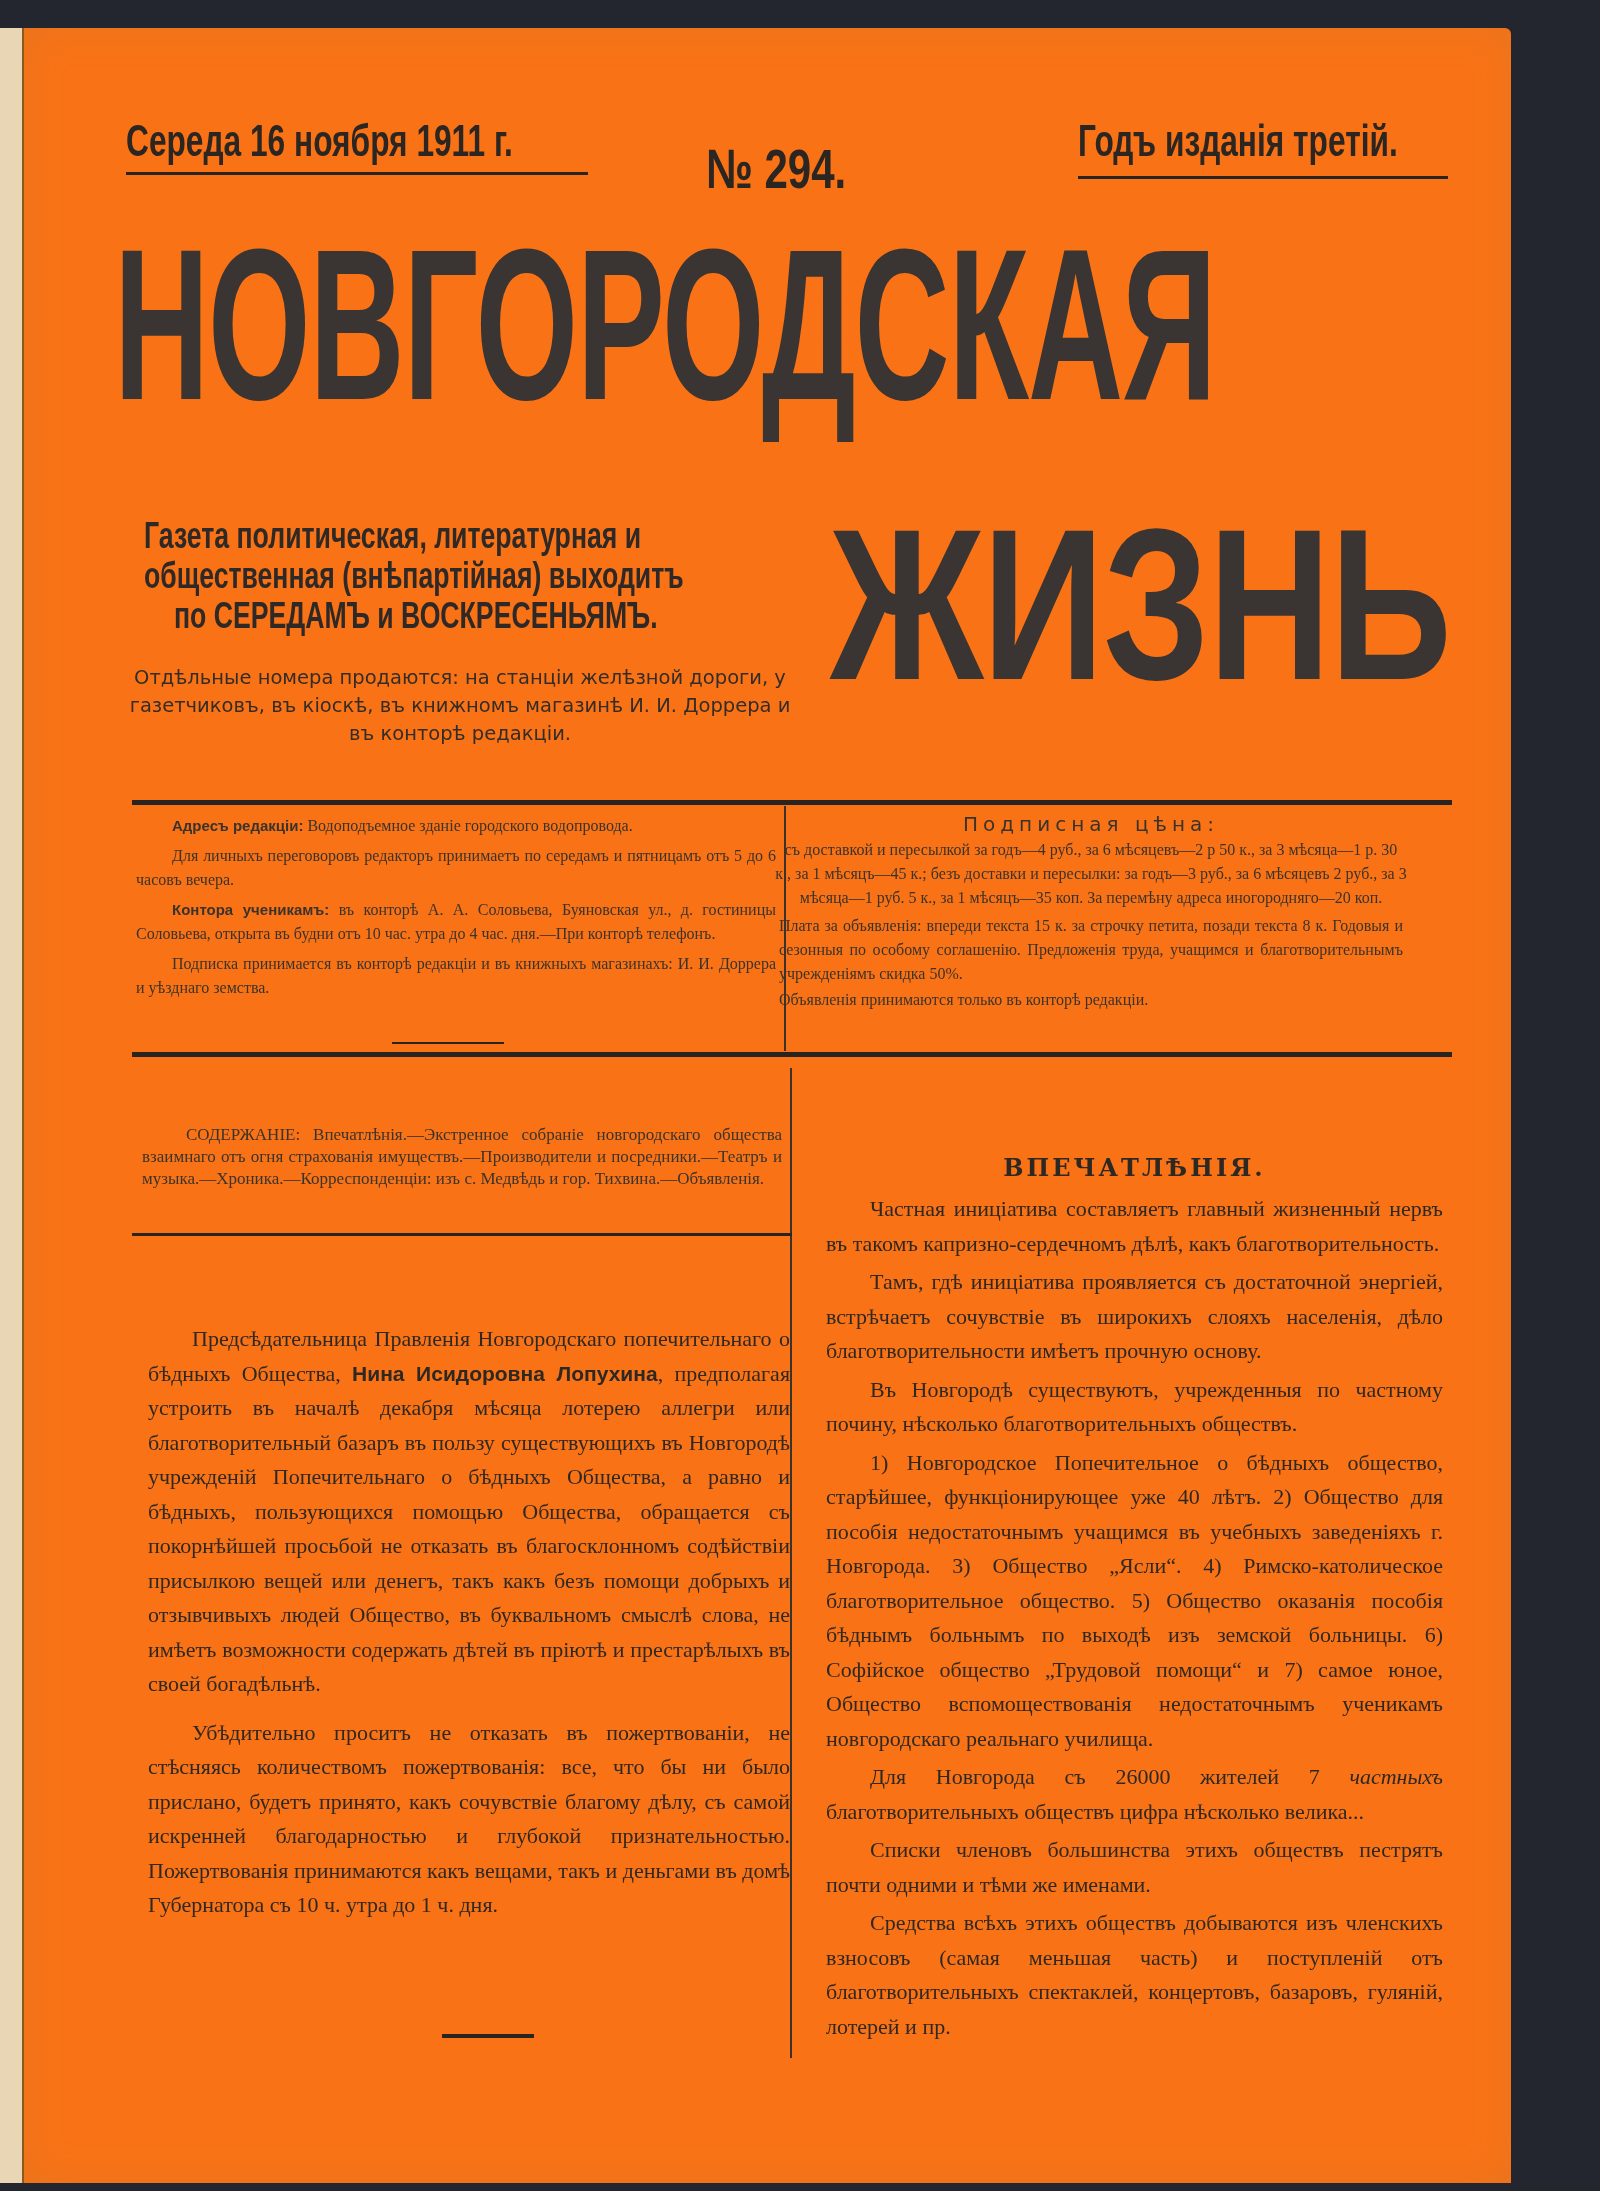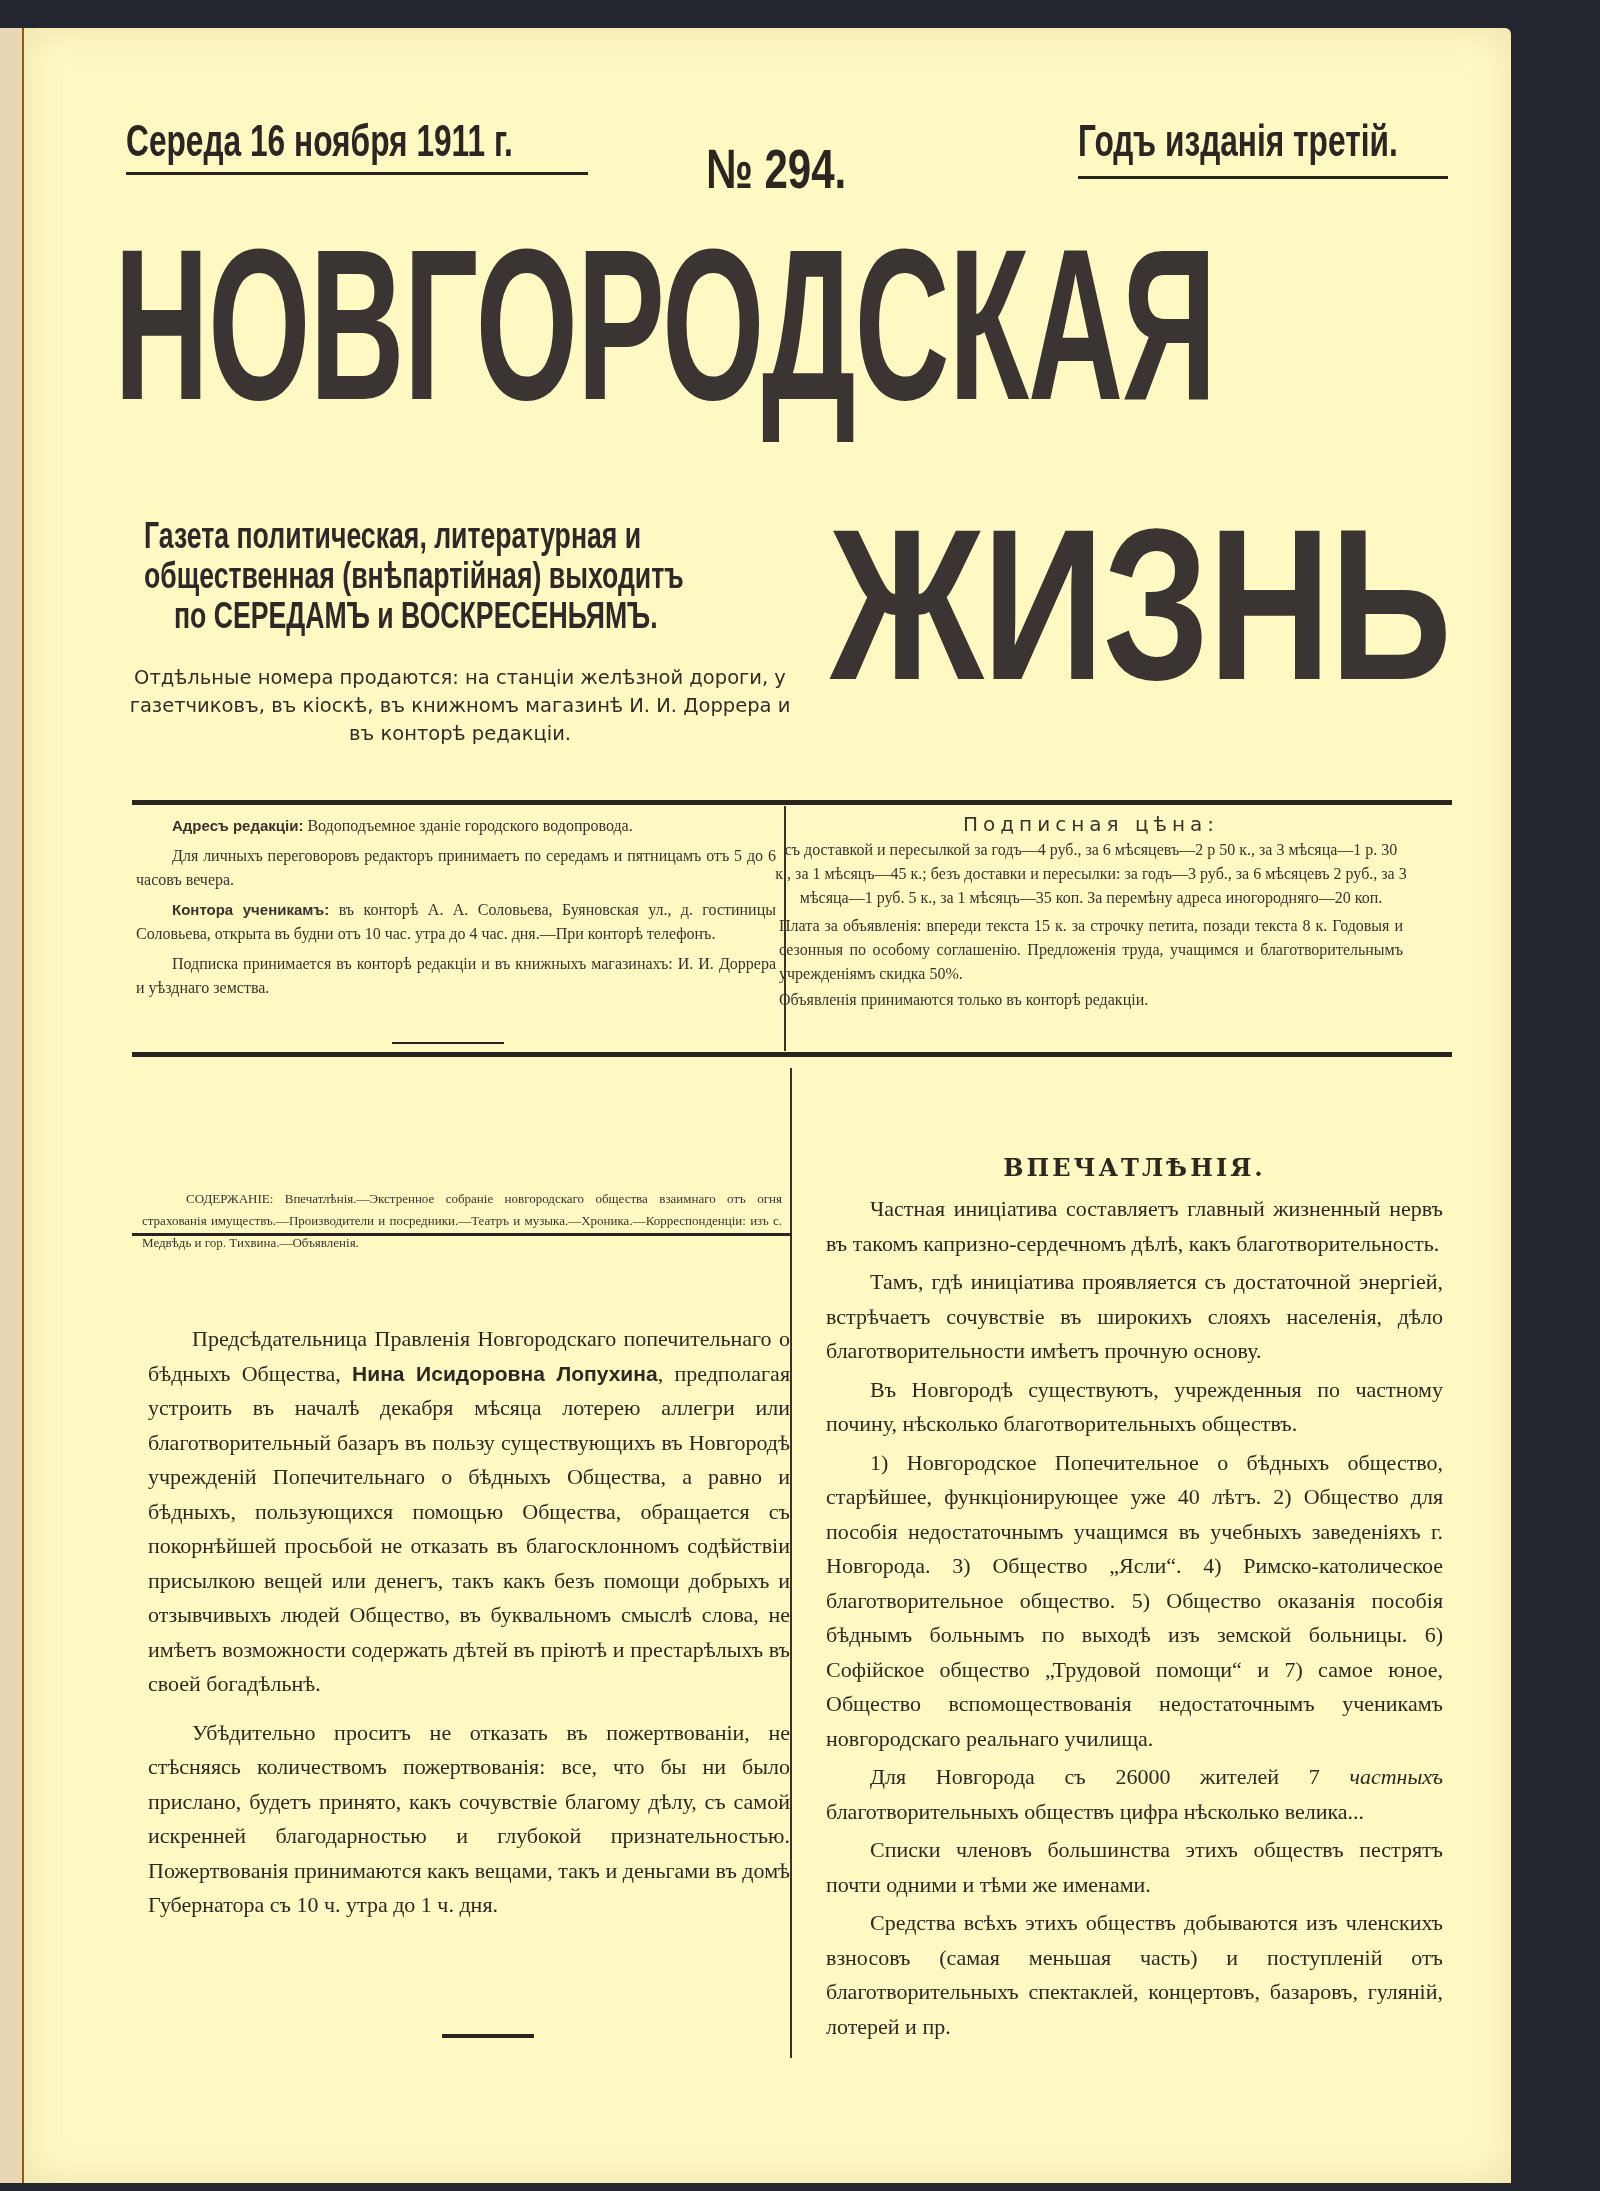--- a/index.html
+++ b/index.html
@@ -1,18 +1,18 @@
 <!DOCTYPE html>
 <html><head>
 <meta charset="utf-8">
 <style>
   html, body { margin:0; padding:0; }
   body { width:1600px; height:2191px; background:#23252f; position:relative; overflow:hidden; font-family:"Liberation Serif", serif; color:#2a2420; }
   .prev-page { position:absolute; left:0; top:28px; width:22px; height:2155px; background:#e9d6b4; border-right:2px solid #8a5a1e; }
-  .page { position:absolute; left:24px; top:28px; width:1487px; height:2155px; background:#fef9c3; border-top-right-radius:6px; box-shadow: inset 0 0 40px rgba(160,120,70,0.18); }
+  .page { position:absolute; left:24px; top:28px; width:1487px; height:2155px; background:#f97316; border-top-right-radius:6px; box-shadow: inset 0 0 40px rgba(160,120,70,0.18); }
   .abs { position:absolute; }
   .top-line { font-family:"Liberation Sans", sans-serif; font-weight:bold; color:#2b2622; transform:scaleX(0.72); transform-origin:left top; white-space:nowrap; }
   .rule { position:absolute; background:#2a2420; }
   .masthead { position:absolute; font-family:"Liberation Sans", sans-serif; font-weight:bold; color:#3a3432; white-space:nowrap; transform-origin:left top; line-height:1; letter-spacing:-2px; }
   .sans { font-family:"DejaVu Sans", sans-serif; }
   .cond { font-family:"Liberation Sans", sans-serif; font-weight:bold; transform:scaleX(0.78); transform-origin:left top; white-space:nowrap; }
   .small { font-family:"Liberation Serif", serif; font-size:16px; line-height:24px; color:#3a332c; }
   .body { font-family:"Liberation Serif", serif; font-size:22px; line-height:34.5px; color:#2e2822; text-align:justify; }
   .body p { margin:4px; text-indent:44px; }
   .body p + p { margin-top:14px; }
@@ -67,21 +67,21 @@
     <div class="center sans" style="font-size:20px; letter-spacing:5px; line-height:28px;">Подписная цѣна:</div>
     <div class="center" style="padding:0 10px;">съ доставкой и пересылкой за годъ—4 руб., за 6 мѣсяцевъ—2 р 50 к., за 3 мѣсяца—1 р. 30 к., за 1 мѣсяцъ—45 к.; безъ доставки и пересылки: за годъ—3 руб., за 6 мѣсяцевъ 2 руб., за 3 мѣсяца—1 руб. 5 к., за 1 мѣсяцъ—35 коп. За перемѣну адреса иногородняго—20 коп.</div>
     <div style="padding:0 14px; margin-top:4px; text-align:justify;">Плата за объявленія: впереди текста 15 к. за строчку петита, позади текста 8 к. Годовыя и сезонныя по особому соглашенію. Предложенія труда, учащимся и благотворительнымъ учрежденіямъ скидка 50%.</div>
     <div style="padding:0 14px; margin-top:2px;">Объявленія принимаются только въ конторѣ редакціи.</div>
   </div>
 
   <div class="rule" style="left:108px; top:1024px; width:1320px; height:5px;"></div>
 
   <div class="vrule" style="left:766px; top:1040px; height:990px;"></div>
 
-  <div class="abs small" style="left:118px; top:1160px; width:640px; font-size:13px; line-height:22px; text-align:justify; text-indent:44px;">
+  <div class="abs small" style="left:118px; top:1096px; width:640px; font-size:17px; line-height:22px; text-align:justify; text-indent:44px;">
     <span>СОДЕРЖАНІЕ:</span>
     <span>Впечатлѣнія.—Экстренное собраніе новгородскаго общества взаимнаго отъ огня страхованія имуществъ.—Производители и посредники.—Театръ и музыка.—Хроника.—Корреспонденціи: изъ с. Медвѣдь и гор. Тихвина.—Объявленія.</span>
   </div>
   <div class="rule" style="left:108px; top:1205px; width:660px; height:3px;"></div>
 
   <div class="abs body" style="left:120px; top:1290px; width:650px;">
     <p>
       <span>Предсѣдательница Правленія Новгородскаго попечительнаго о бѣдныхъ Общества,</span>
       <span class="b" style="font-size:21px;">Нина Исидоровна Лопухина</span><span>, предполагая устроить въ началѣ декабря мѣсяца лотерею аллегри или благотворительный базаръ въ пользу существующихъ въ Новгородѣ учрежденій Попечительнаго о бѣдныхъ Общества, а равно и бѣдныхъ, пользующихся помощью Общества, обращается съ покорнѣйшей просьбой не отказать въ благосклонномъ содѣйствіи присылкою вещей или денегъ, такъ какъ безъ помощи добрыхъ и отзывчивыхъ людей Общество, въ буквальномъ смыслѣ слова, не имѣетъ возможности содержать дѣтей въ пріютѣ и престарѣлыхъ въ своей богадѣльнѣ.</span>
     </p>

